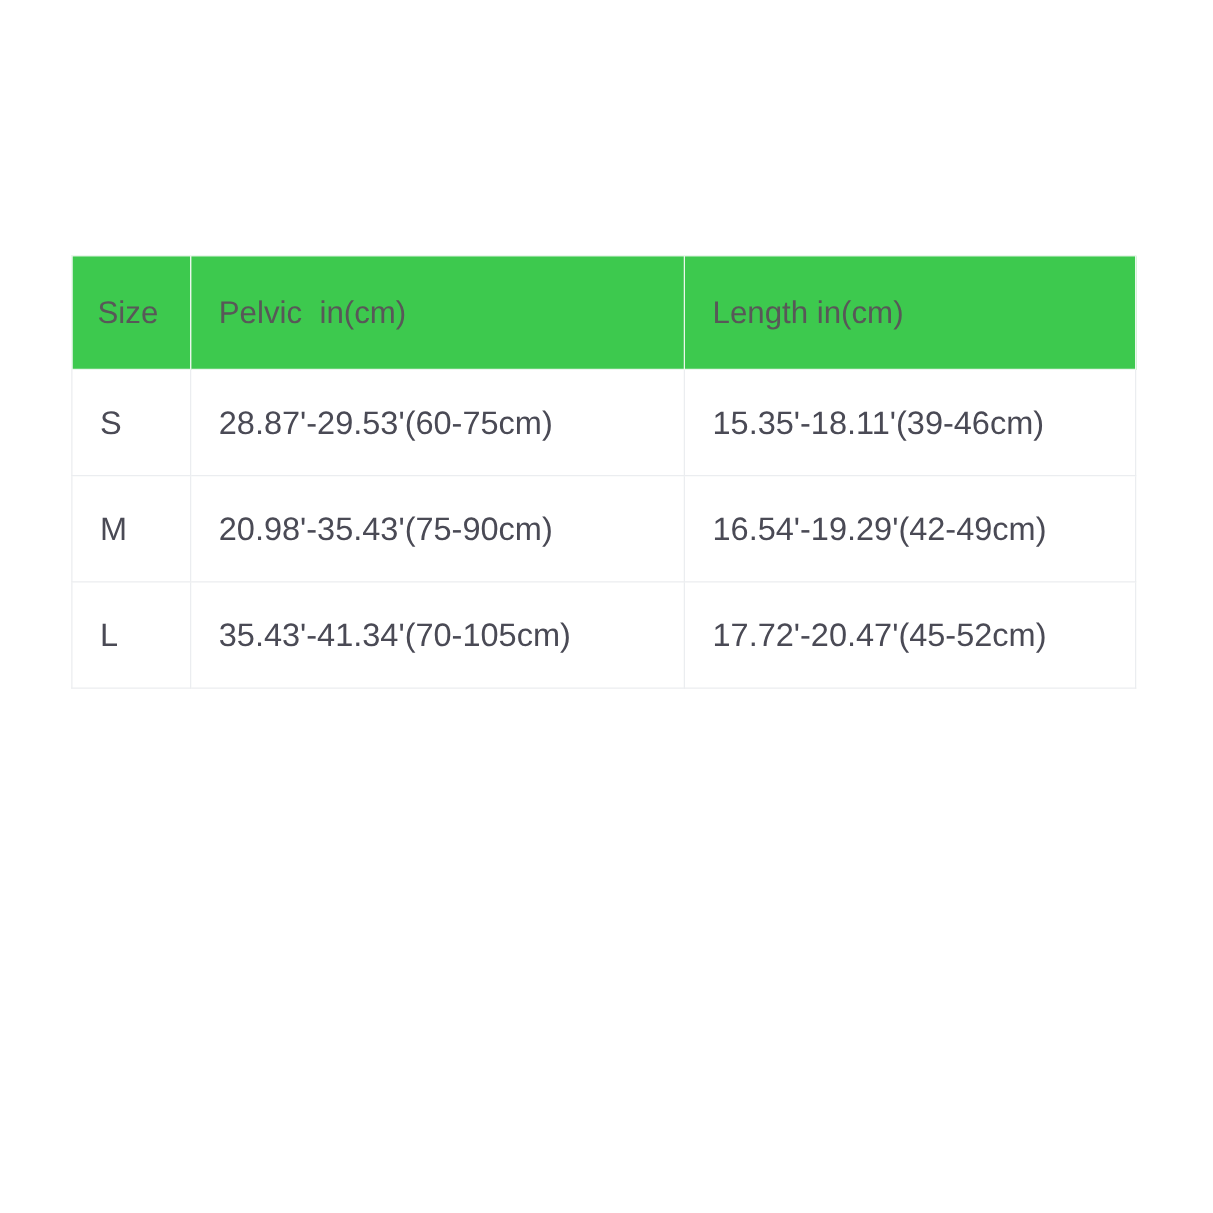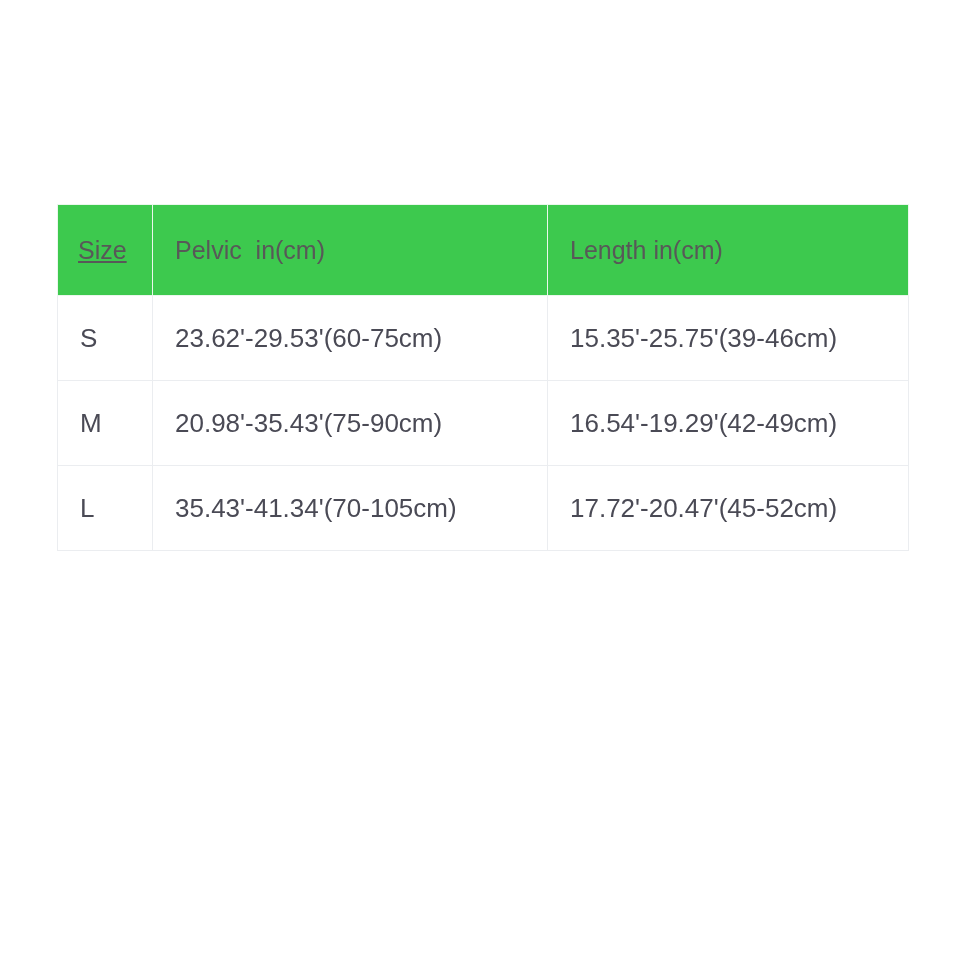--- a/index.html
+++ b/index.html
@@ -47,21 +47,20 @@
     line-height: 1.2;
     text-align: left;
     height: 90px;
     padding: 0 0 0 20px;
     vertical-align: middle;
     border: 1px solid #eaf7ec;
     white-space: pre;
   }
   .size-chart thead th.th-size {
     padding-left: 20px;
-    text-decoration: underline;
   }
   .size-chart thead th.th-pelvic {
     padding-left: 22px;
     margin-top: 20px;
   }
   .size-chart thead th.th-length {
     padding-left: 22px;
   }
 
   
@@ -104,22 +103,22 @@
       <tr>
         <th class="th-size">Size</th>
         <th class="th-pelvic">Pelvic  in(cm)</th>
         <th class="th-length">Length in(cm)</th>
       </tr>
     </thead>
 
     <tbody>
       <tr>
         <td class="td-size">S</td>
-        <td class="td-pelvic">23.62'-29.53'(60-75cm)</td>
-        <td class="td-length">15.35'-25.75'(39-46cm)</td>
+        <td class="td-pelvic">28.87'-29.53'(60-75cm)</td>
+        <td class="td-length">15.35'-18.11'(39-46cm)</td>
       </tr>
       <tr>
         <td class="td-size">M</td>
         <td class="td-pelvic">20.98'-35.43'(75-90cm)</td>
         <td class="td-length">16.54'-19.29'(42-49cm)</td>
       </tr>
       <tr>
         <td class="td-size">L</td>
         <td class="td-pelvic">35.43'-41.34'(70-105cm)</td>
         <td class="td-length">17.72'-20.47'(45-52cm)</td>

